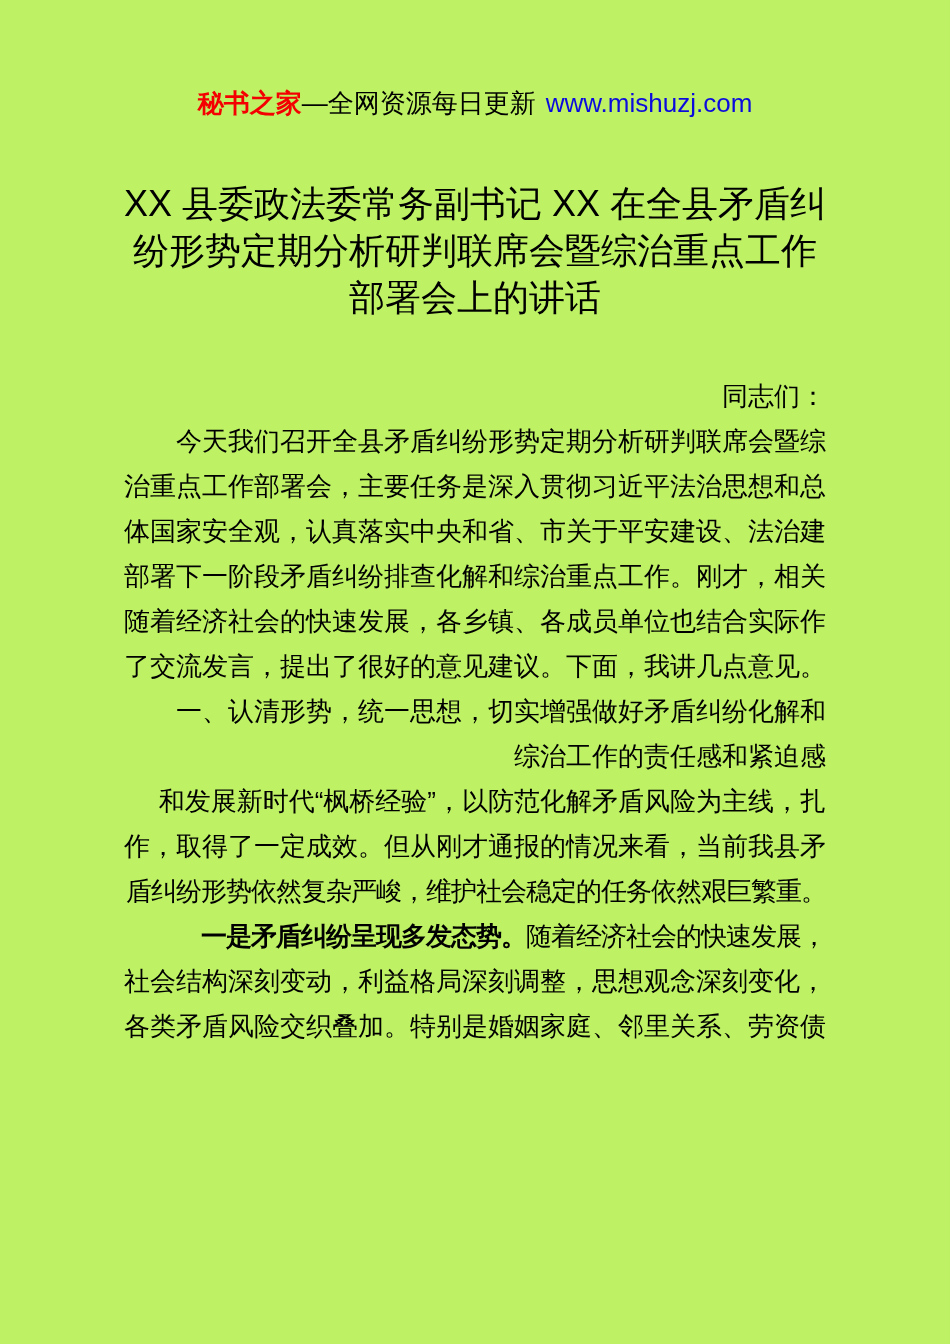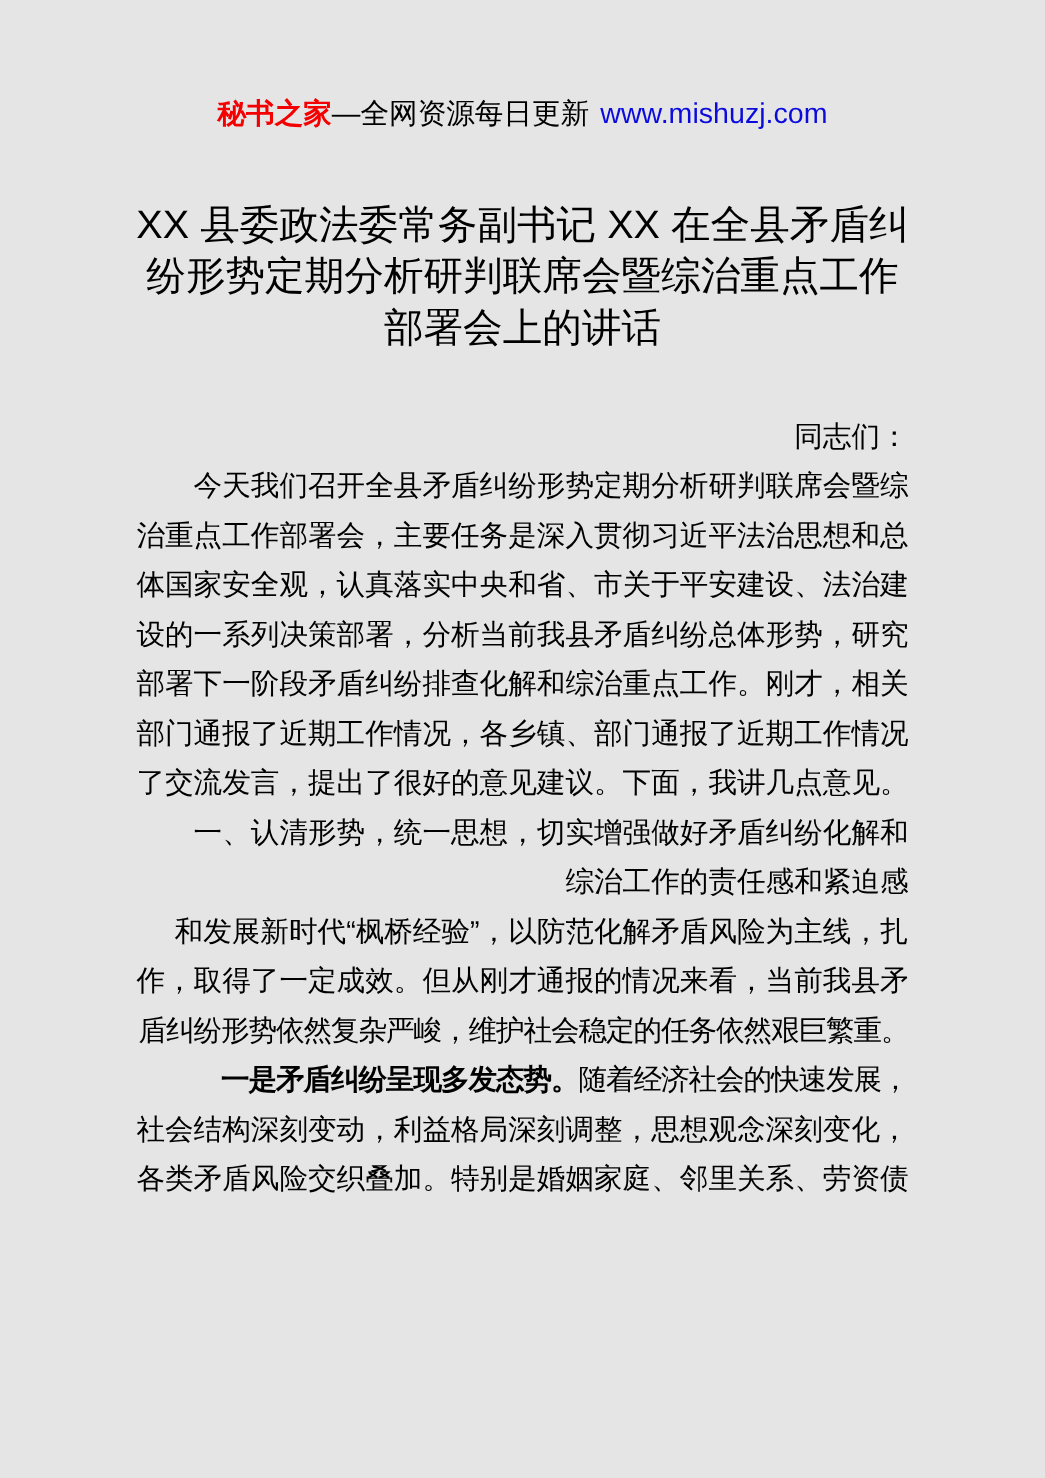--- a/index.html
+++ b/index.html
@@ -1,21 +1,21 @@
 <!DOCTYPE html>
 <html><head>
 <meta charset="utf-8">
 <style>
   html, body { margin: 0; padding: 0; background: #ffffff; }
   .page {
     position: relative;
     width: 950px;
     height: 1344px;
     margin: 0 auto;
-    background: #e5e5e5;
+    background: #bef264;
     overflow: hidden;
     font-family: "Liberation Sans", "DejaVu Sans", sans-serif;
     color: #000000;
   }
   .doc-header {
     padding-top: 84px;
     text-align: center;
     font-size: 26px;
     line-height: 38px;
     white-space: nowrap;
@@ -68,23 +68,22 @@
     <div class="title-line">XX 县委政法委常务副书记 XX 在全县矛盾纠</div>
     <div class="title-line">纷形势定期分析研判联席会暨综治重点工作</div>
     <div class="title-line">部署会上的讲话</div>
   </div>
 
   <div class="doc-body">
     <div class="body-line">同志们：</div>
     <div class="body-line indent">今天我们召开全县矛盾纠纷形势定期分析研判联席会暨综</div>
     <div class="body-line">治重点工作部署会，主要任务是深入贯彻习近平法治思想和总</div>
     <div class="body-line">体国家安全观，认真落实中央和省、市关于平安建设、法治建</div>
-    <div class="body-line">设的一系列决策部署，分析当前我县矛盾纠纷总体形势，研究</div>
     <div class="body-line">部署下一阶段矛盾纠纷排查化解和综治重点工作。刚才，相关</div>
-    <div class="body-line">部门通报了近期工作情况，各乡镇、部门通报了近期工作情况</div>
+    <div class="body-line">随着经济社会的快速发展，各乡镇、各成员单位也结合实际作</div>
     <div class="body-line">了交流发言，提出了很好的意见建议。下面，我讲几点意见。</div>
     <div class="body-line indent">一、认清形势，统一思想，切实增强做好矛盾纠纷化解和</div>
     <div class="body-line">综治工作的责任感和紧迫感</div>
     <div class="body-line">和发展新时代“枫桥经验”，以防范化解矛盾风险为主线，扎</div>
     <div class="body-line">作，取得了一定成效。但从刚才通报的情况来看，当前我县矛</div>
     <div class="body-line squeeze">盾纠纷形势依然复杂严峻，维护社会稳定的任务依然艰巨繁重。</div>
     <div class="body-line indent squeeze"><span class="bold-lead">一是矛盾纠纷呈现多发态势。</span><span>随着经济社会的快速发展，</span></div>
     <div class="body-line">社会结构深刻变动，利益格局深刻调整，思想观念深刻变化，</div>
     <div class="body-line">各类矛盾风险交织叠加。特别是婚姻家庭、邻里关系、劳资债</div>
   </div>

